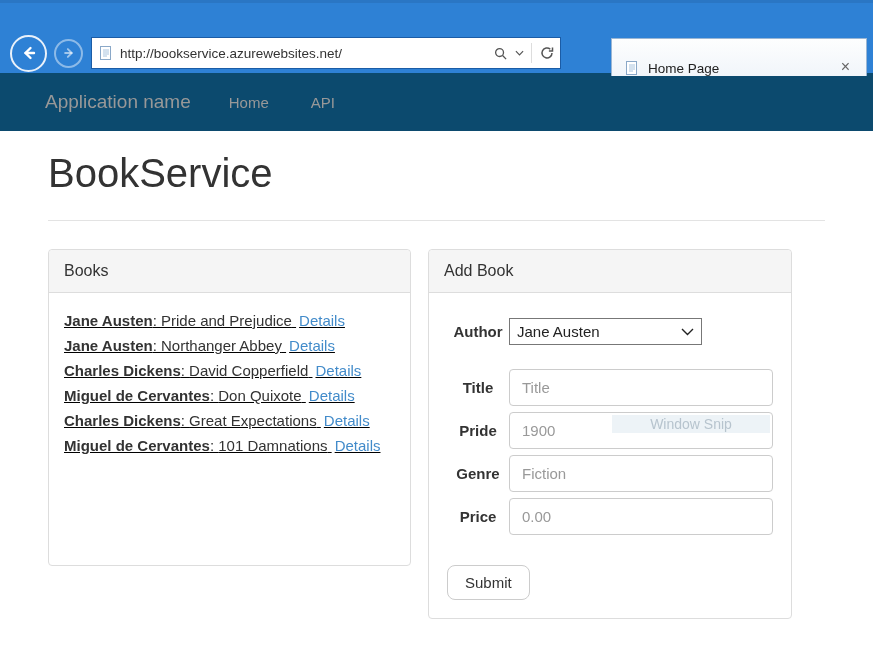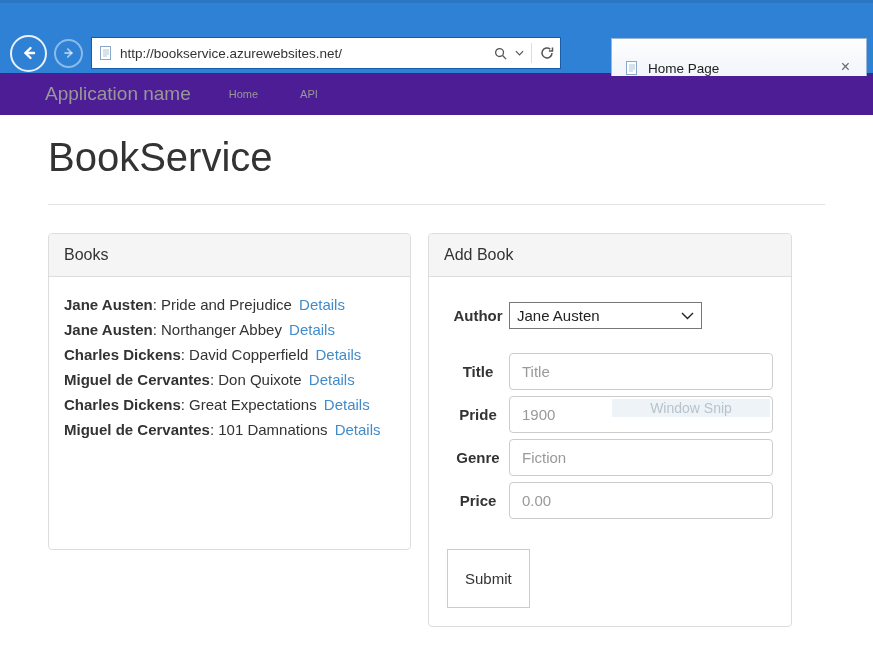--- a/index.html
+++ b/index.html
@@ -36,41 +36,41 @@
   .tab {
     flex:1; height:38px; margin-left:50px; align-self:flex-end; position:relative;
     background:linear-gradient(#fdfefe,#f1f5fa); border:1px solid #9ab6d4; border-bottom:none;
     display:flex; align-items:flex-end; padding:0 12px; cursor:pointer;
   }
   .tab-title { font-size:13.5px; color:#222; margin-left:2px; }
   .tab-close { margin-left:auto; font-size:16px; color:#666; padding:0 4px; cursor:pointer; }
 
   
   .navbar {
-    height:42px; background:#4c1d95; display:flex; align-items:center; padding-left:45px;
+    height:58px; background:#0c4a6e; display:flex; align-items:center; padding-left:45px;
   }
   .brand { font-size:19px; color:#989898; margin-right:38px; cursor:pointer; }
   .nav-links { display:flex; gap:42px; }
-  .nav-link { font-size:11px; color:#989898; text-decoration:none; cursor:pointer; }
+  .nav-link { font-size:15px; color:#989898; text-decoration:none; cursor:pointer; }
 
   
   .content { padding:0 48px; }
   h1.page-title { font-size:40px; font-weight:400; color:#333; margin:20px 0 24px; }
   hr.rule { border:none; border-top:1px solid #e3e3e3; margin:0 0 28px; }
 
   .panels { display:flex; gap:17px; align-items:flex-start; }
   .panel { border:1px solid #ddd; border-radius:4px; background:#fff; }
   .panel-heading {
     background:#f5f5f5; border-bottom:1px solid #ddd; padding:12px 15px;
     font-size:16px; color:#333; border-radius:4px 4px 0 0;
   }
   .panel-body { padding:15px; }
 
   .books-panel { width:363px; }
-  .books-panel .panel-body { min-height:272px; }
+  .books-panel .panel-body { min-height:272px;text-decoration:underline; }
   .book-row { font-size:15px; color:#333; line-height:25px; }
   .book-author { font-weight:700; }
   .details { color:#428bca; text-decoration:none; margin-left:3px; cursor:pointer; }
 
   .add-panel { width:364px; }
   .add-panel .panel-body { padding:15px 18px 18px; }
   .form-row { display:flex; align-items:center; margin-bottom:6px; }
   .form-row label { width:62px; flex-shrink:0; font-weight:700; font-size:15px; color:#333;text-align:center; }
   .author-row { margin-top:10px; margin-bottom:24px; }
   .select-box {
@@ -85,22 +85,22 @@
     font-family:inherit;
   }
   .form-row input::placeholder { color:#999; opacity:1; }
   .snip-overlay {
     position:absolute; top:3px; bottom:16px; right:3px; width:158px;
     background:rgba(222,233,240,.55); color:#b7c4ce;
     display:flex; align-items:center; justify-content:center;
     font-size:14px; pointer-events:none;
   }
   .submit-btn {
-    margin-top:24px; padding:20px 17px; background:#fff; border:1px solid #ccc;
-    border-radius:0; font-size:15px; color:#333; font-family:inherit; cursor:pointer;
+    margin-top:24px; padding:8px 17px; background:#fff; border:1px solid #ccc;
+    border-radius:8px; font-size:15px; color:#333; font-family:inherit; cursor:pointer;
   }
 </style>
 </head>
 <body>
 
 <div class="window">
 
   <div class="chrome">
     <div class="chrome-row">
       <div class="nav-circle back">

